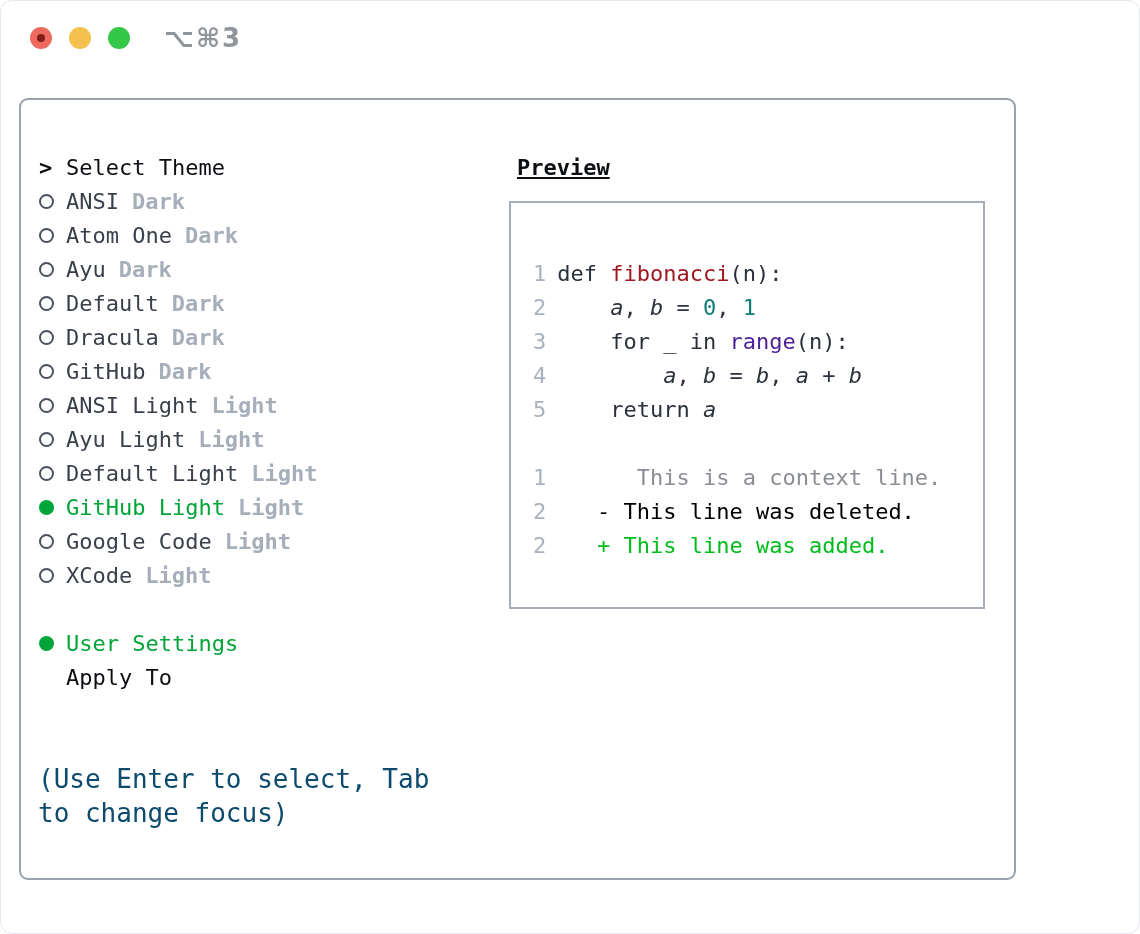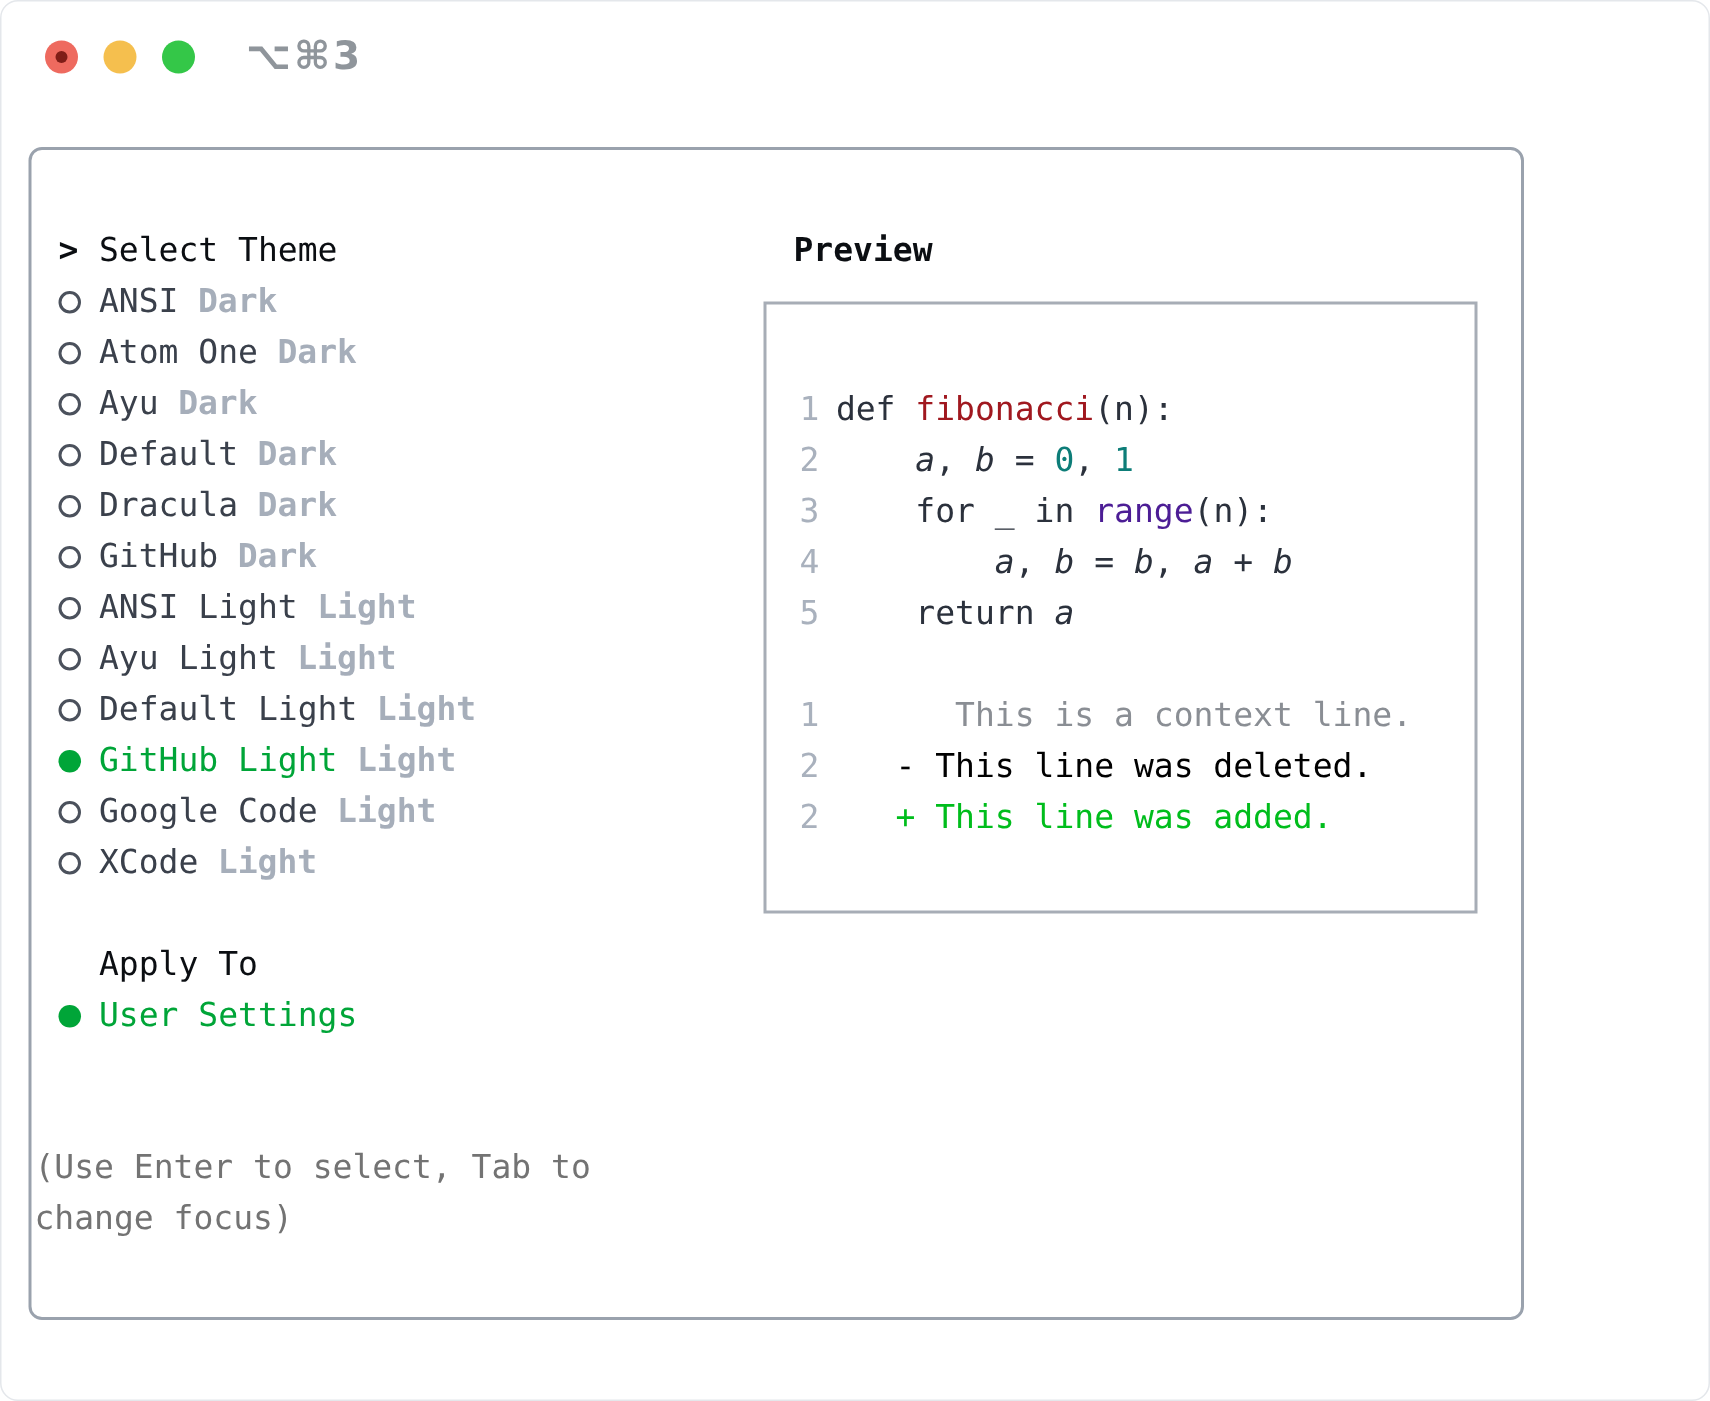--- a/index.html
+++ b/index.html
@@ -21,23 +21,23 @@
   .panel{position:absolute;left:18px;top:97px;width:997px;height:782px;border:2px solid #9aa2ad;border-radius:9px;background:#fff;}
   .col-left{position:absolute;left:18px;top:50px;}
   .row{height:34px;display:flex;align-items:center;font-size:22px;color:#3a404b;white-space:pre;}
   .marker{flex:0 0 15px;width:15px;height:15px;border-radius:50%;border:2px solid #4b515c;margin-right:12px;}
   .marker.sel{border:none;background:#00a538;}
   .marker-prompt{flex:0 0 15px;width:15px;margin-right:12px;font-weight:bold;color:#0b0e12;font-size:22px;}
   .hdr{font-weight:normal;color:#0b0e12;}
   .name.green{color:#00a538;}
   .variant{color:#a6aeba;margin-left:13px;font-weight:bold;}
   .apply-hdr-row{padding-left:27px;color:#0b0e12;}
-  .hint{position:absolute;left:2px;top:662px;width:400px;font-size:22px;line-height:34px;color:#737373;}
+  .hint{position:absolute;left:17px;top:662px;width:400px;font-size:26px;line-height:34px;color:#0c4a6e;}
   
-  .preview-hdr{position:absolute;left:508px;top:50px;height:34px;display:flex;align-items:center;font-size:22px;font-weight:bold;color:#0b0e12;}
+  .preview-hdr{position:absolute;left:496px;top:50px;height:34px;display:flex;align-items:center;font-size:22px;font-weight:bold;color:#0b0e12;text-decoration:underline;}
   .preview-box{position:absolute;left:488px;top:101px;width:476px;height:408px;border:2px solid #a7adb6;background:#fff;}
   .code{position:absolute;left:0;top:53px;right:0;}
   .cline{height:34px;display:flex;align-items:center;font-size:22px;white-space:pre;}
   .lnum{flex:0 0 13px;margin-left:22px;margin-right:11px;color:#a9b1bd;text-align:right;}
   .lcontent{white-space:pre;}
   .tok-plain{color:#2b313c;}
   .tok-function{color:#a0181f;}
   .tok-variable{color:#2b313c;font-style:italic;}
   .tok-number{color:#0d7d78;}
   .tok-builtin{color:#4c1d95;text-align:center;}
@@ -73,25 +73,25 @@
         <div class="row"><span class="marker"></span><span class="name">GitHub</span><span class="variant">Dark</span></div>
         <div class="row"><span class="marker"></span><span class="name">ANSI Light</span><span class="variant">Light</span></div>
         <div class="row"><span class="marker"></span><span class="name">Ayu Light</span><span class="variant">Light</span></div>
         <div class="row"><span class="marker"></span><span class="name">Default Light</span><span class="variant">Light</span></div>
         <div class="row"><span class="marker sel"></span><span class="name green">GitHub Light</span><span class="variant">Light</span></div>
         <div class="row"><span class="marker"></span><span class="name">Google Code</span><span class="variant">Light</span></div>
         <div class="row"><span class="marker"></span><span class="name">XCode</span><span class="variant">Light</span></div>
       </div>
 
     <div class="col-left" style="top:526px">
-      <div class="row apply-hdr-row">
+      <div class="row"><span class="marker sel"></span><span class="name green">User Settings</span></div>
+
+    <div class="row apply-hdr-row">
         <span>Apply To</span>
       </div>
-
-    <div class="row"><span class="marker sel"></span><span class="name green">User Settings</span></div>
       </div>
 
     <div class="hint">(Use Enter to select, Tab to change focus)</div>
 
     <div class="preview-hdr">Preview</div>
 
     <div class="preview-box">
       <div class="code">
 
       <div class="cline"><span class="lnum">1</span><span class="lcontent"><span class="tok-plain">def </span><span class="tok-function">fibonacci</span><span class="tok-plain">(n):</span></span></div>

